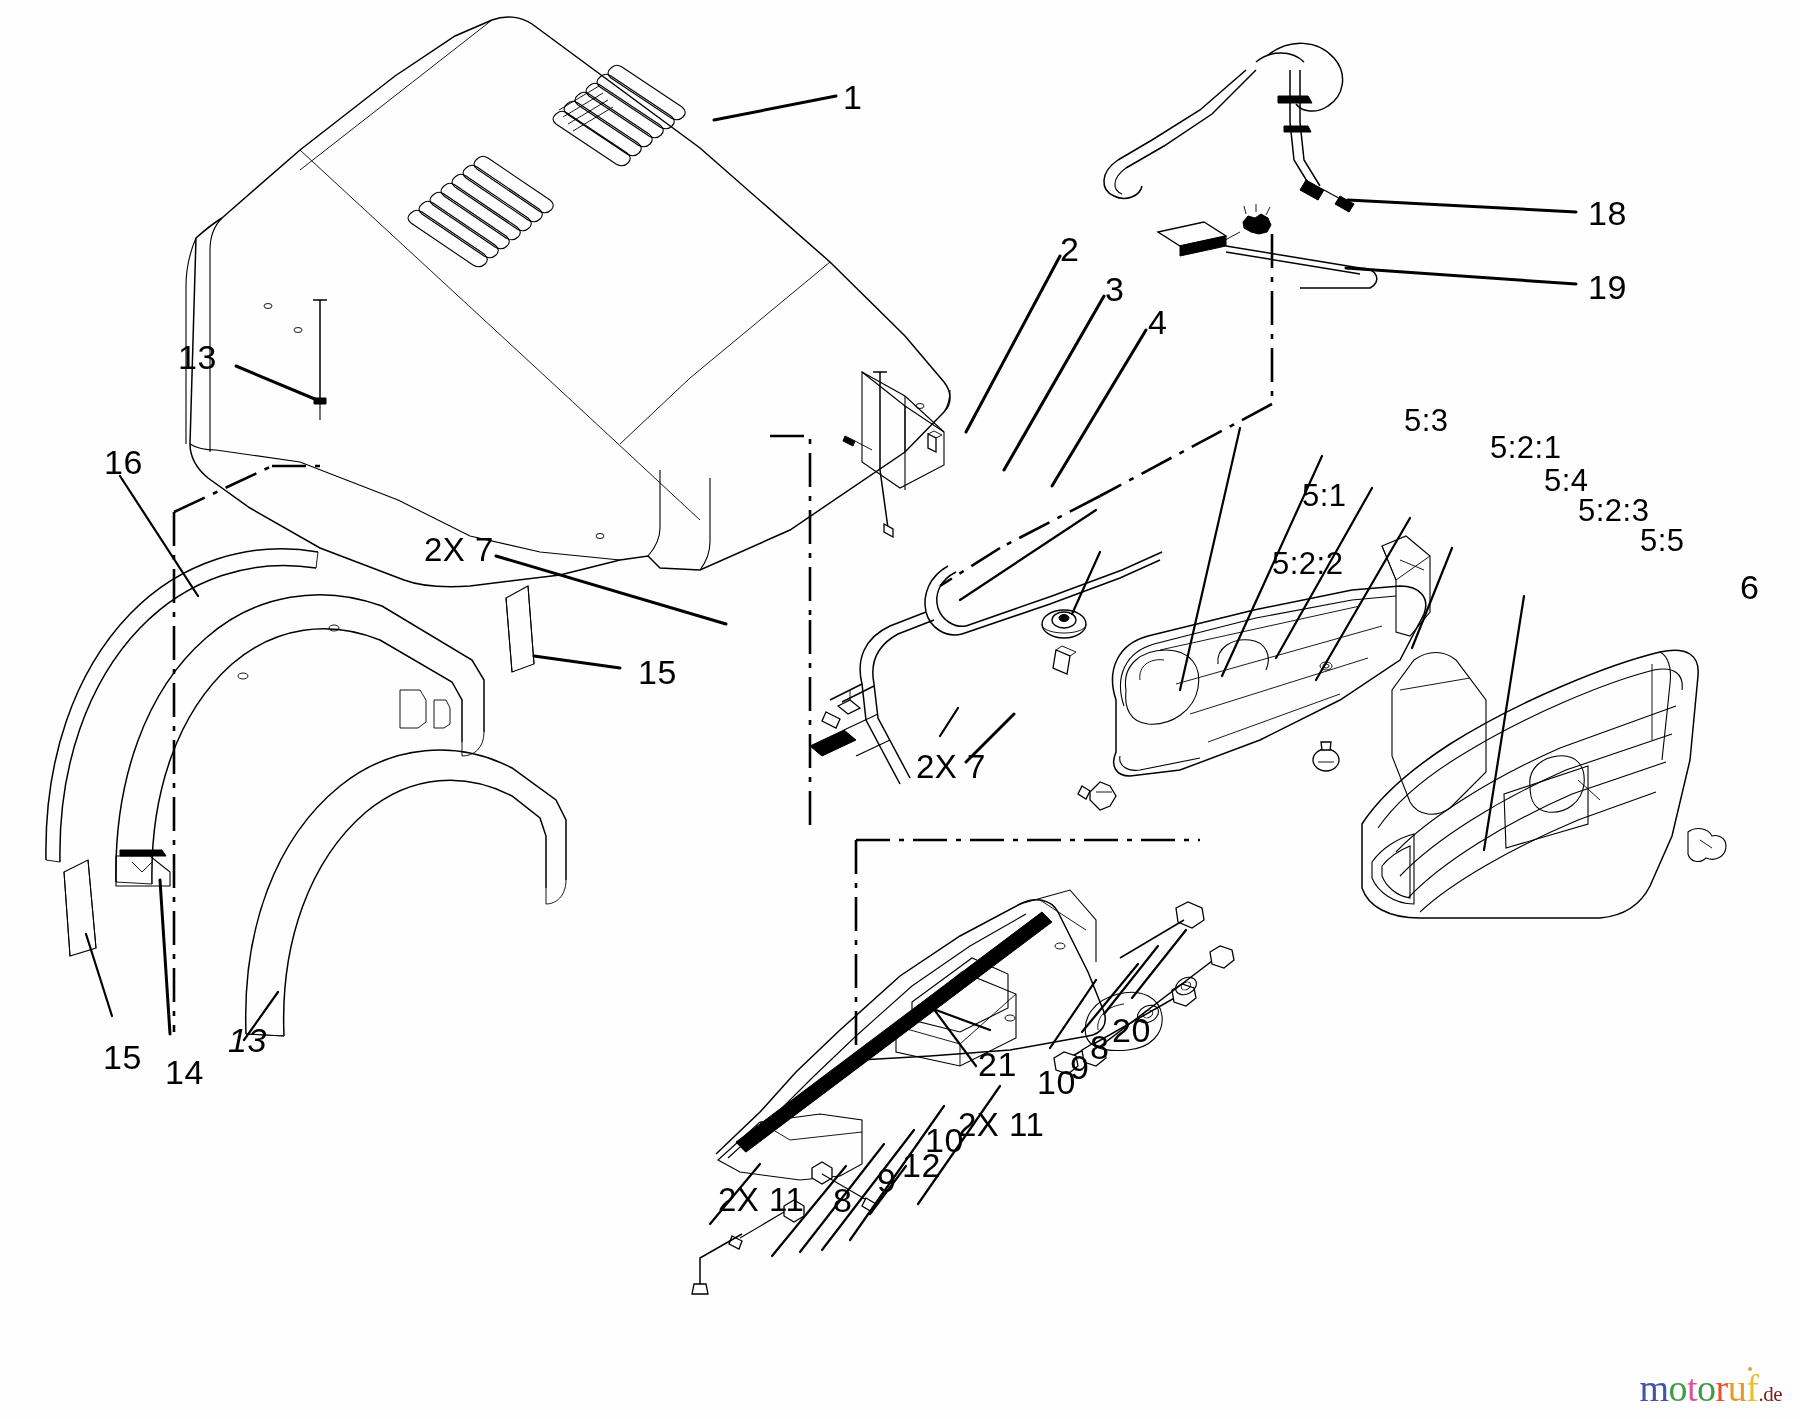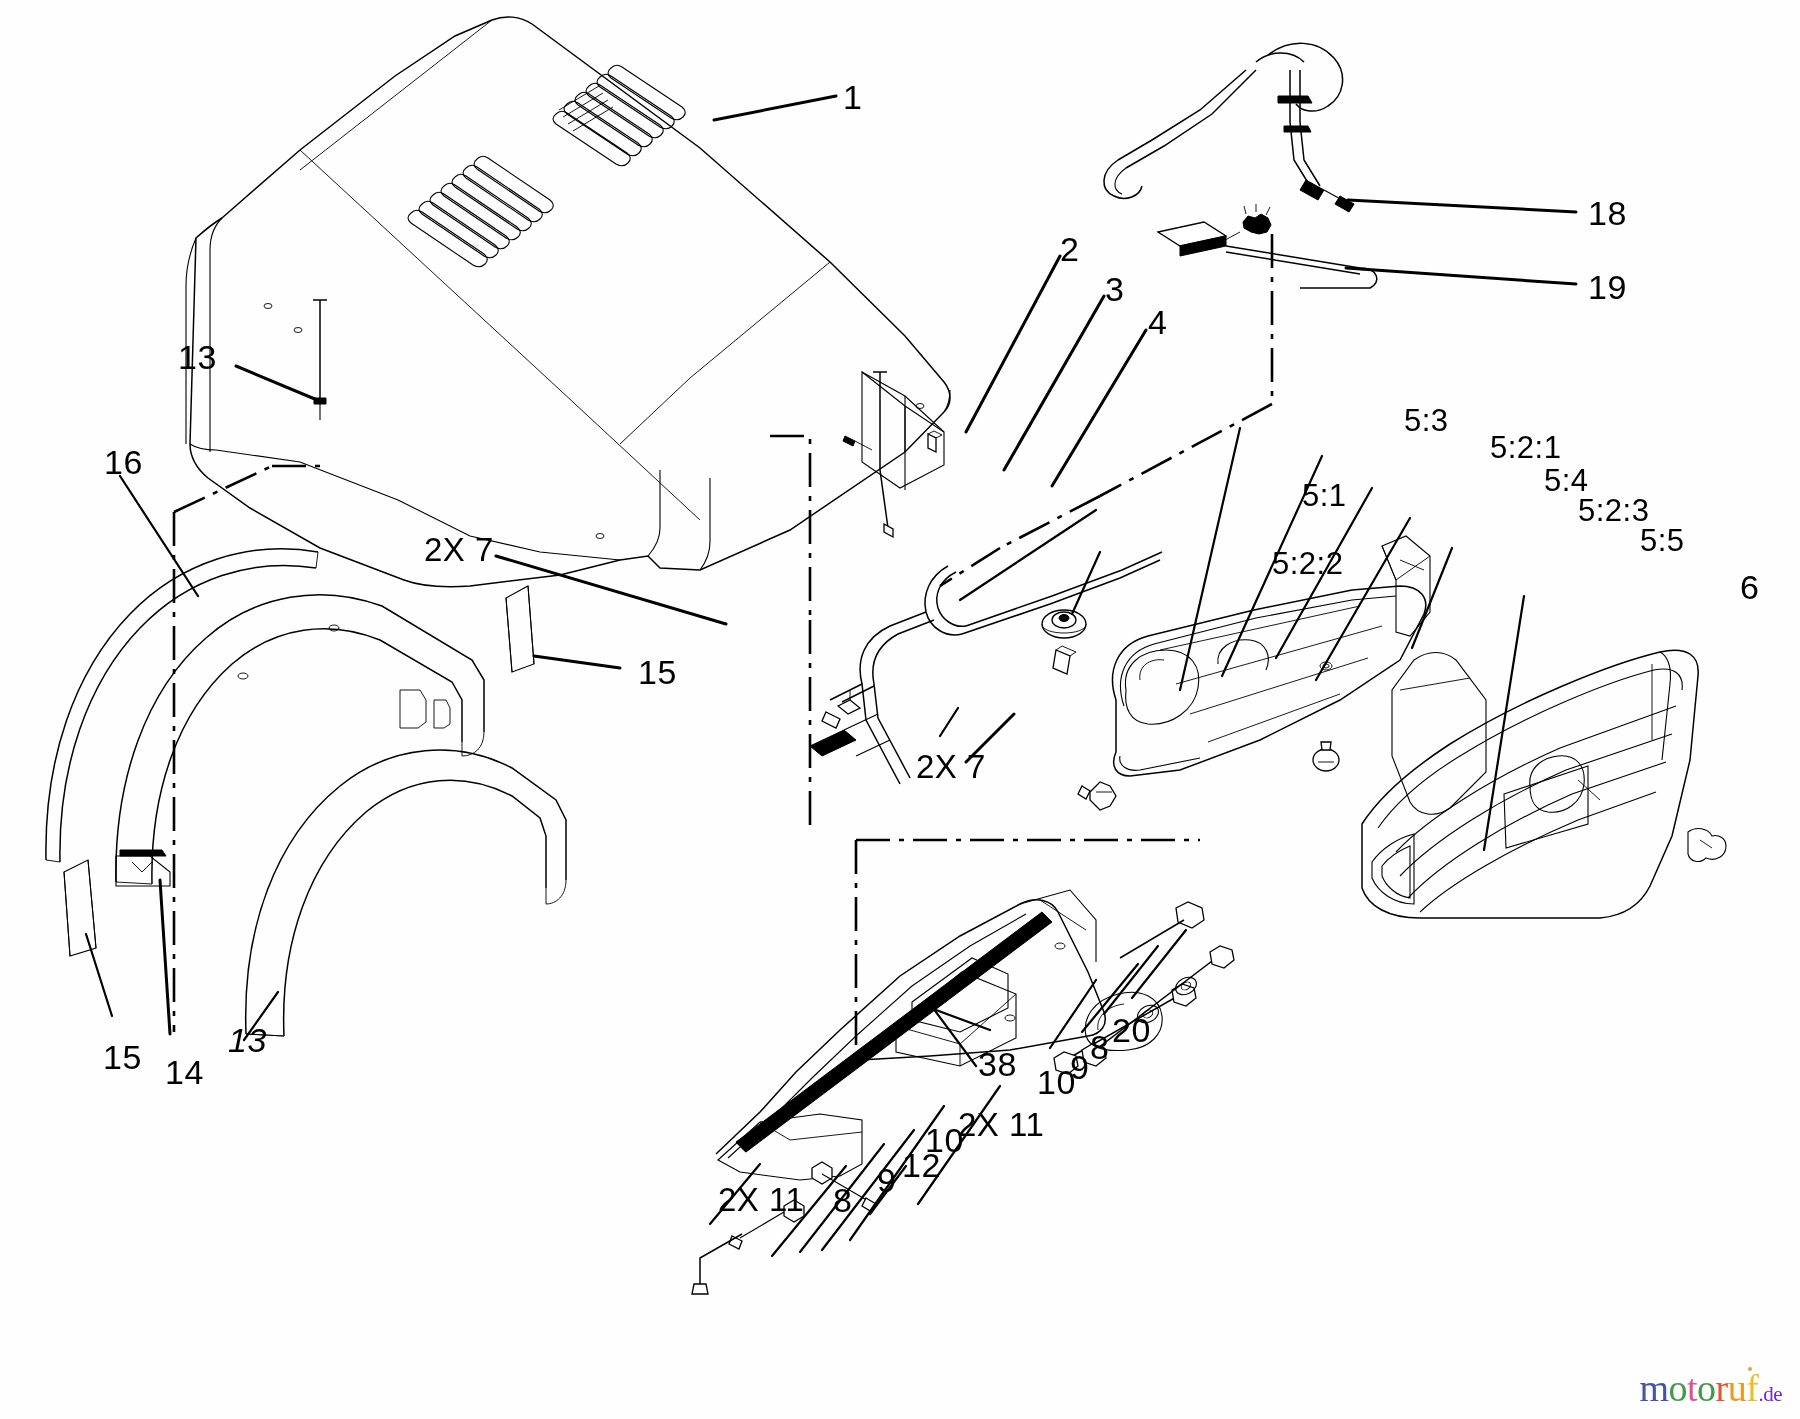--- a/index.html
+++ b/index.html
@@ -47,21 +47,21 @@
     bottom: 12px;
     font-family: "Liberation Serif", serif;
     font-size: 38px;
     letter-spacing: -0.5px;
     line-height: 1;
     user-select: none;
   }
   #watermark .wm-l { display: inline-block; }
   #watermark .wm-tld {
     font-size: 21px;
-    color: #6d28d9;
+    color: #7f1d1d;
     vertical-align: baseline;
     text-align: center;
   }
   #watermark .wm-dot {
     position: absolute;
     right: 30px;
     top: -2px;
     width: 4px;
     height: 4px;
     border-radius: 50%;
@@ -566,21 +566,21 @@
       <div class="callout qty" style="left: 916px; top: 750px;">2X 7</div>
       <div class="callout" style="left: 103px; top: 1040px;">15</div>
       <div class="callout" style="left: 165px; top: 1055px;">14</div>
       <div class="callout" style="left: 228px; top: 1023px; font-style: italic;">13</div>
       <div class="callout qty" style="left: 718px; top: 1183px;">2X 11</div>
       <div class="callout" style="left: 833px; top: 1183px;">8</div>
       <div class="callout" style="left: 877px; top: 1163px;">9</div>
       <div class="callout" style="left: 902px; top: 1148px;">12</div>
       <div class="callout" style="left: 925px; top: 1123px;">10</div>
       <div class="callout qty" style="left: 958px; top: 1108px;">2X 11</div>
-      <div class="callout" style="left: 978px; top: 1047px;">38</div>
+      <div class="callout" style="left: 978px; top: 1047px;">21</div>
       <div class="callout" style="left: 1037px; top: 1065px;">10</div>
       <div class="callout" style="left: 1070px; top: 1050px;">9</div>
       <div class="callout" style="left: 1090px; top: 1030px;">8</div>
       <div class="callout" style="left: 1112px; top: 1013px;">20</div>
     </div>
 
   <div id="watermark">
     <span id="wm-letters"><span class="wm-l" style="color: rgb(68, 85, 168);">m</span><span class="wm-l" style="color: rgb(63, 154, 73);">o</span><span class="wm-l" style="color: rgb(224, 81, 154);">t</span><span class="wm-l" style="color: rgb(63, 154, 73);">o</span><span class="wm-l" style="color: rgb(226, 85, 43);">r</span><span class="wm-l" style="color: rgb(232, 154, 39);">u</span><span class="wm-l" style="color: rgb(232, 193, 40);">f</span></span><span class="wm-tld">.de</span>
     <span class="wm-dot"></span>
   </div>

